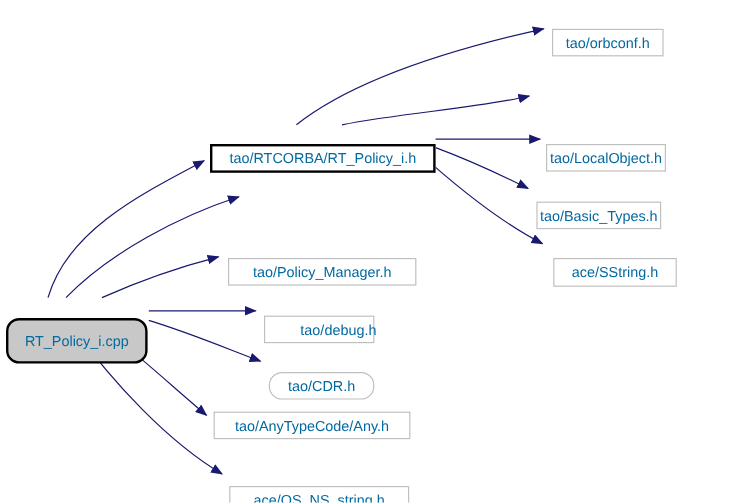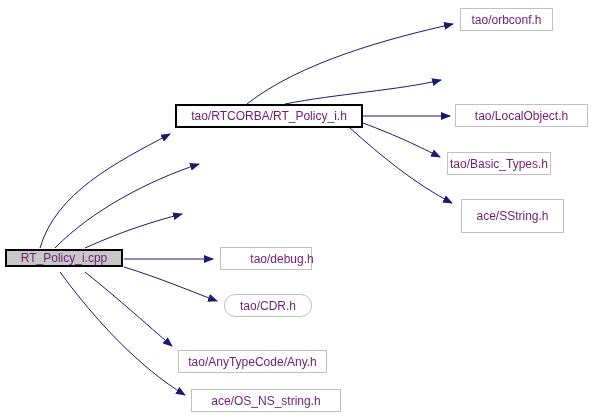--- a/index.html
+++ b/index.html
@@ -21,25 +21,26 @@
     width: 616px; height: 419px;
   }
   .node {
     position: absolute;
     box-sizing: border-box;
     display: flex;
     align-items: center;
     justify-content: center;
     background: #ffffff;
     border: 1px solid #c0c0c0;
-    color: #701a75;
+    color: #0369a1;
     font-size: 12px;
     white-space: nowrap;
     line-height: 1;
     cursor: pointer;
+    margin-top: 16px;
   }
   .node.focus {
     background: #c8c8c8;
     border: 2px solid #000000;
   }
   .node.linked {
     border: 2px solid #000000;
   }
   .node.highlighted {
     border: 1px solid #ff0000;
@@ -65,36 +66,37 @@
       <path d="M 85,272 C 120,300 146,324 172,346" marker-end="url(#arrow)"></path>
       <path d="M 60,272 C 95,320 140,368 185,395" marker-end="url(#arrow)"></path>
       <path d="M 247,104 C 300,62 390,38 453,24" marker-end="url(#arrow)"></path>
       <path d="M 285,104 C 335,94 400,90 441,80" marker-end="url(#arrow)"></path>
       <path d="M 363,116 L 450,116" marker-end="url(#arrow)"></path>
       <path d="M 363,123 C 398,136 420,147 440,157" marker-end="url(#arrow)"></path>
       <path d="M 350,128 C 380,155 415,184 452,203" marker-end="url(#arrow)"></path>
     </g>
   </svg>
 
-  <div class="node focus" style="left:5px; top:249px; width:118px; height:18px;">RT_Policy_i.cpp</div>
+  <div class="node focus" style="left:5px; top:249px; width:118px; height:38px;border-radius:11px;">RT_Policy_i.cpp</div>
 
   <div class="node linked" style="left:175px; top:104px; width:188px; height:24px;">tao/RTCORBA/RT_Policy_i.h</div>
 
   <div class="node" style="left:460px; top:8px; width:93px; height:23px;">tao/orbconf.h</div>
 
 
-  <div class="node" style="left:455px; top:104px; width:133px; height:23px;">tao/LocalObject.h</div>
+  <div class="node" style="left:455px; top:104px; width:100px; height:23px;">tao/LocalObject.h</div>
 
   <div class="node" style="left:447px; top:152px; width:104px; height:23px;">tao/Basic_Types.h</div>
 
-  <div class="node" style="left:461px; top:199px; width:103px; height:34px;">ace/SString.h</div>
+  <div class="node" style="left:461px; top:199px; width:103px; height:24px;">ace/SString.h</div>
 
 
+  <div class="node" style="left:190px; top:199px; width:157px; height:23px;">tao/Policy_Manager.h</div>
 
   <div class="node" style="left:220px; top:247px; width:92px; height:23px;padding-left:32px;">tao/debug.h</div>
 
   <div class="node" style="left:224px; top:294px; width:88px; height:23px;border-radius:11px;">tao/CDR.h</div>
 
-  <div class="node" style="left:178px; top:350px; width:149px; height:23px;">tao/AnyTypeCode/Any.h</div>
+  <div class="node" style="left:178px; top:327px; width:164px; height:23px;">tao/AnyTypeCode/Any.h</div>
 
   <div class="node" style="left:191px; top:389px; width:150px; height:23px;">ace/OS_NS_string.h</div>
 
 </div>
 
 </body></html>

